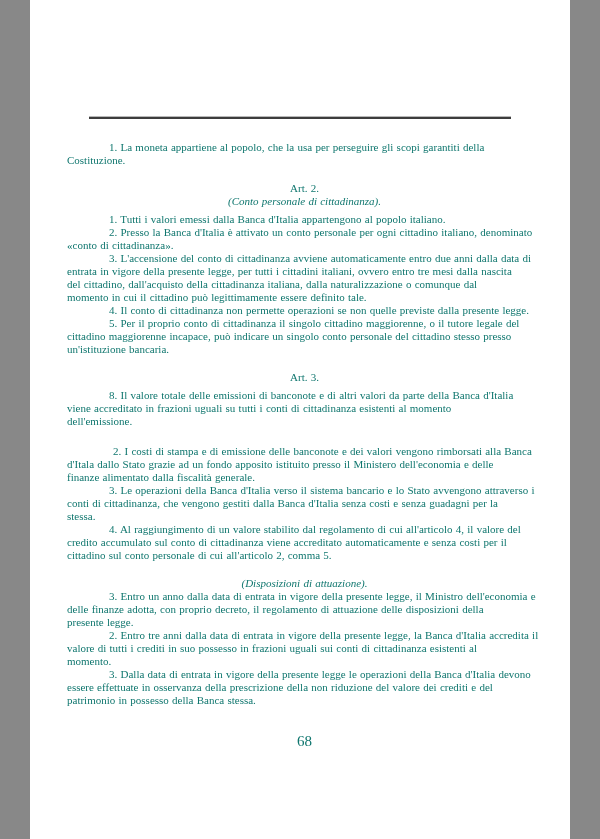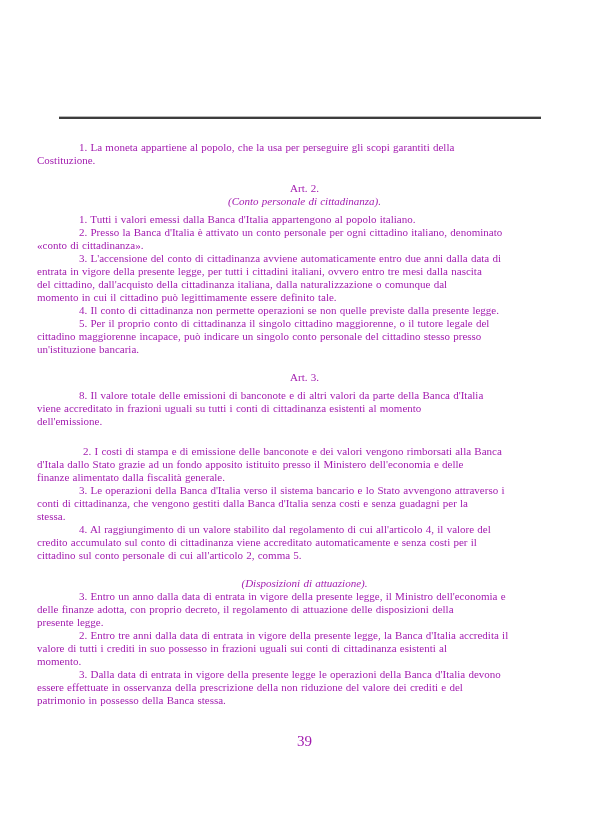--- a/index.html
+++ b/index.html
@@ -1,24 +1,24 @@
 <!DOCTYPE html>
 <html><head>
 <meta charset="utf-8">
 <style>
   html, body { margin: 0; padding: 0; background: #888; }
   .page {
     position: relative;
-    width: 600px;
+    width: 540px;
     height: 839px;
     margin: 0 auto;
     background: #ffffff;
     overflow: hidden;
     font-family: "Liberation Serif", "DejaVu Serif", serif;
-    color: #a21caf;
+    color: #0f766e;
   }
   .top-rule {
     margin: 117px 59px 0 59px;
     height: 2px;
     background: #3d3d3d;
     box-shadow: 0 -1px 0 #b8b8b8;
   }
   .content {
     padding: 0 28px 0 37px;
     font-size: 11px;
@@ -106,16 +106,16 @@
 presente legge.</p>
         <p class="para">2. Entro tre anni dalla data di entrata in vigore della presente legge, la Banca d'Italia accredita il
 valore di tutti i crediti in suo possesso in frazioni uguali sui conti di cittadinanza esistenti al
 momento.</p>
         <p class="para">3. Dalla data di entrata in vigore della presente legge le operazioni della Banca d'Italia devono
 essere effettuate in osservanza della prescrizione della non riduzione del valore dei crediti e del
 patrimonio in possesso della Banca stessa.</p>
       </div>
     </section>
 
-    <div class="page-number">39</div>
+    <div class="page-number">68</div>
 
   </div>
 </div>
 
 </body></html>

